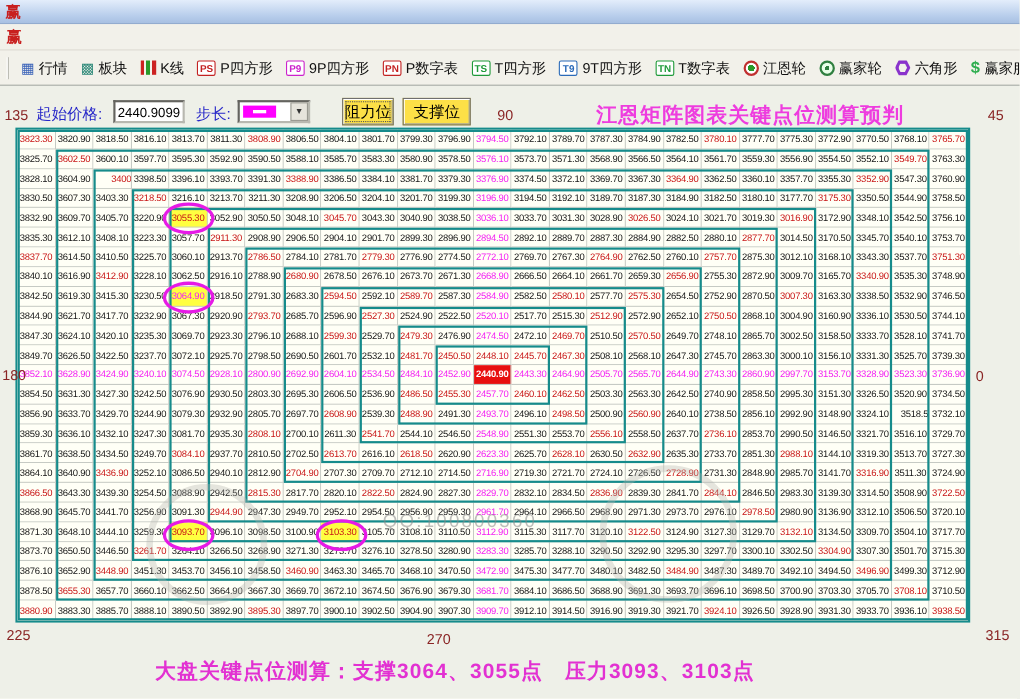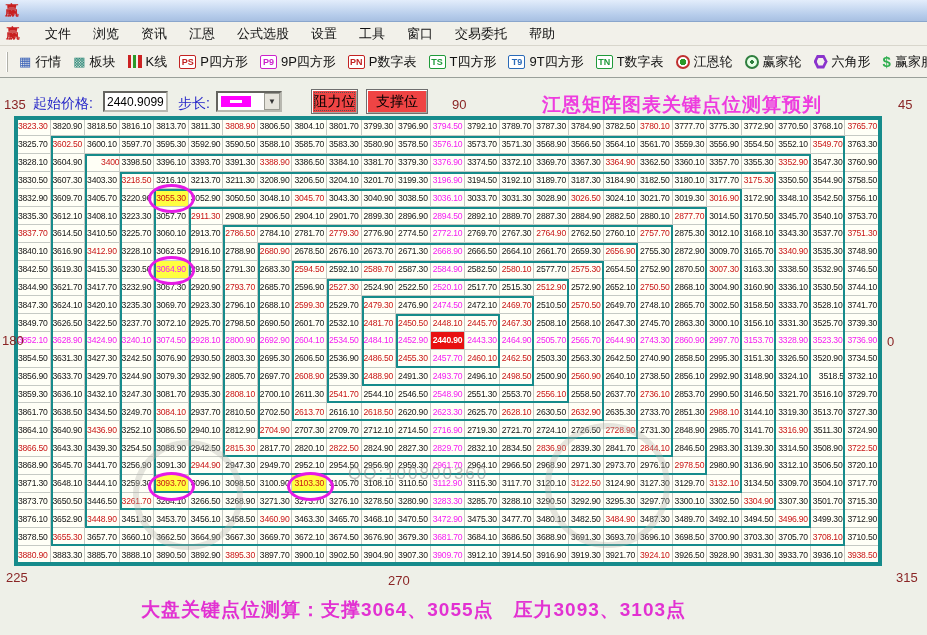--- a/index.html
+++ b/index.html
@@ -45,21 +45,21 @@
   .angle-label { position:absolute; font-size:13px; color:#8a2525; }
   .blue-label { position:absolute; font-size:14px; color:#2626c8; }
   .start-input { position:absolute; left:103px; top:13px; width:65px; height:21px;
     border:2px inset #b8b8b0; background:#fff; font-size:12px; font-family:"Liberation Sans",sans-serif; padding:0 2px; color:#000; }
   .step-combo { position:absolute; left:216px; top:13px; width:66px; height:21px;
     border:2px inset #b8b8b0; background:#fff; display:flex; align-items:center; }
   .step-swatch { width:30px; height:11px; background:#ff00ff; margin-left:3px; position:relative; }
   .step-swatch:after { content:""; position:absolute; left:9px; top:4px; width:12px; height:3px; background:#fff; }
   .combo-arrow { margin-left:auto; width:16px; height:17px; background:#e6e4dc; border:1px solid #9a9a92;
     display:flex; align-items:center; justify-content:center; font-size:8px; color:#333; }
-  .btn { position:absolute; top:11px; height:25px; background:#ef4444; border:1px solid #6f6f6f;
+  .btn { position:absolute; top:11px; height:25px; background:#fde047; border:1px solid #6f6f6f;
     box-shadow:inset 1px 1px 0 #fff, inset -1px -1px 0 #a8a8a0; font-size:14px; color:#000;
     display:flex; align-items:center; justify-content:center; font-family:"Liberation Sans",sans-serif; }
   .btn.focused { outline:1px dotted #555; outline-offset:-4px; }
   .header-title { position:absolute; left:542px; top:14px; font-size:19px; font-weight:bold; color:#ee3cdf; letter-spacing:1px; }
 
   
   .grid-wrap { position:absolute; left:14px; top:38px; width:868px; height:450px;
     border:2px solid #168b8b; background:#fffff6; }
   .grid { position:absolute; inset:0; display:grid;
     grid-template-columns:repeat(25,1fr); grid-template-rows:repeat(25,1fr); }
@@ -74,32 +74,20 @@
 </style>
 </head>
 <body>
 
 <div class="titlebar">
   <span class="logo">赢</span>
 </div>
 
 <div class="menubar">
   <span class="logo">赢</span>
-  <div id="menu-items" style="display:flex;">
-      <div class="menu-item">文件</div>
-      <div class="menu-item">浏览</div>
-      <div class="menu-item">资讯</div>
-      <div class="menu-item">江恩</div>
-      <div class="menu-item">公式选股</div>
-      <div class="menu-item">设置</div>
-      <div class="menu-item">工具</div>
-      <div class="menu-item">窗口</div>
-      <div class="menu-item">交易委托</div>
-      <div class="menu-item">帮助</div>
-    </div>
 </div>
 
 <div class="toolbar">
   <div class="tb-grip"></div>
   <div id="toolbar-items" style="display:flex; align-items:center;">
       <div class="tool-item">
         <span class="icon-quotes">▦</span>
         <span>行情</span>
       </div>
       <div class="tool-item">

